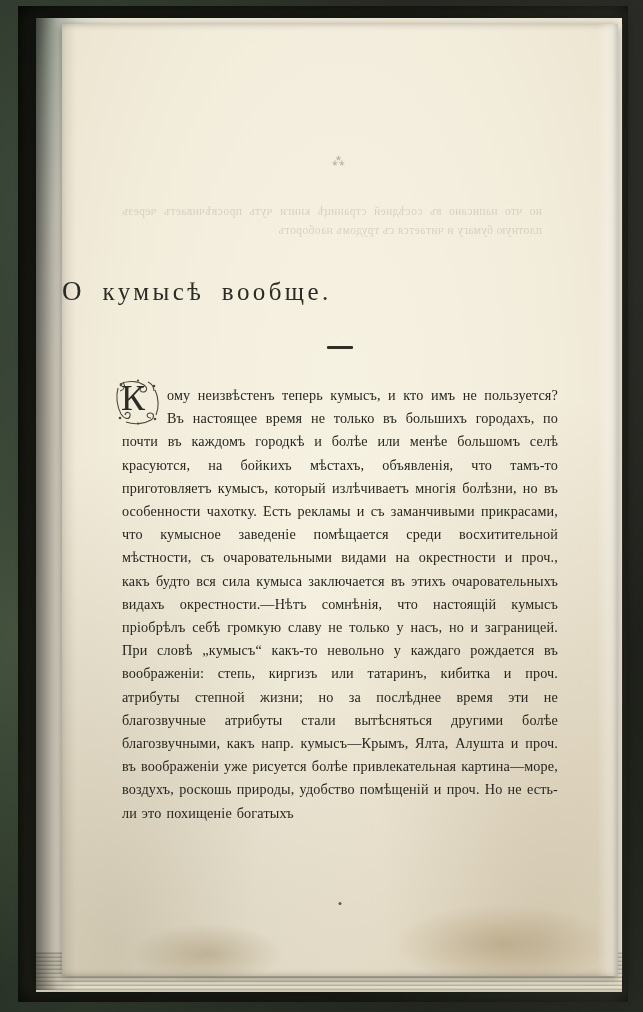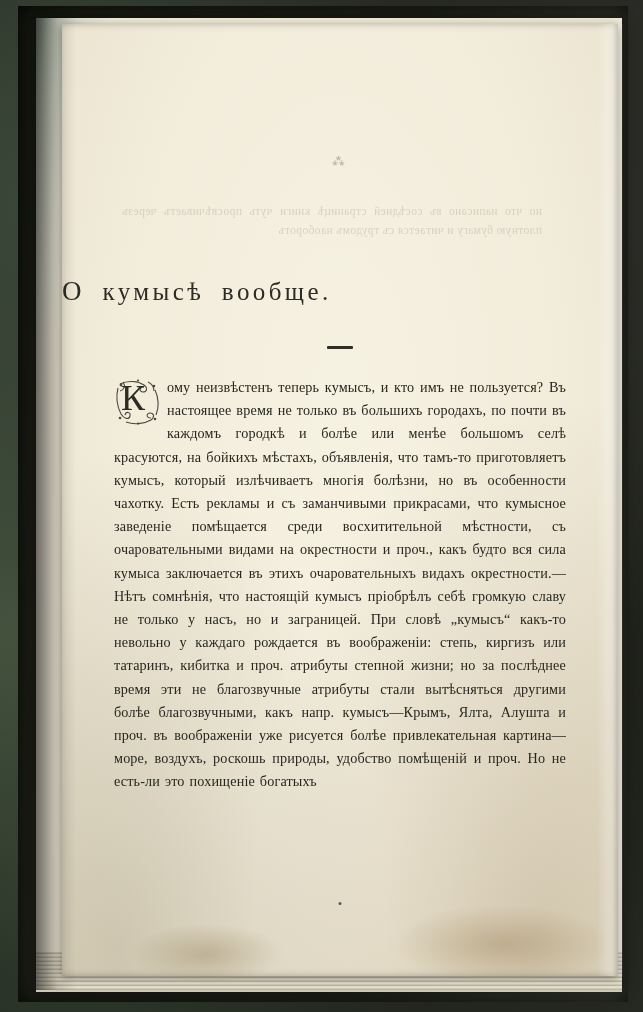--- a/index.html
+++ b/index.html
@@ -141,21 +141,21 @@
     line-height: 36px;
     font-family: "Liberation Serif", serif;
   }
   .initial .vine {
     position: absolute;
     inset: 0;
     opacity: 0.85;
   }
 
   .body-text p {
-    margin: 0;
+    margin: 8px;
   }
 
   .dot-bottom {
     position: absolute;
     left: 50%;
     top: 878px;
     transform: translateX(-50%);
     width: 3px; height: 3px;
     background: #3a3a30;
     border-radius: 50%;

